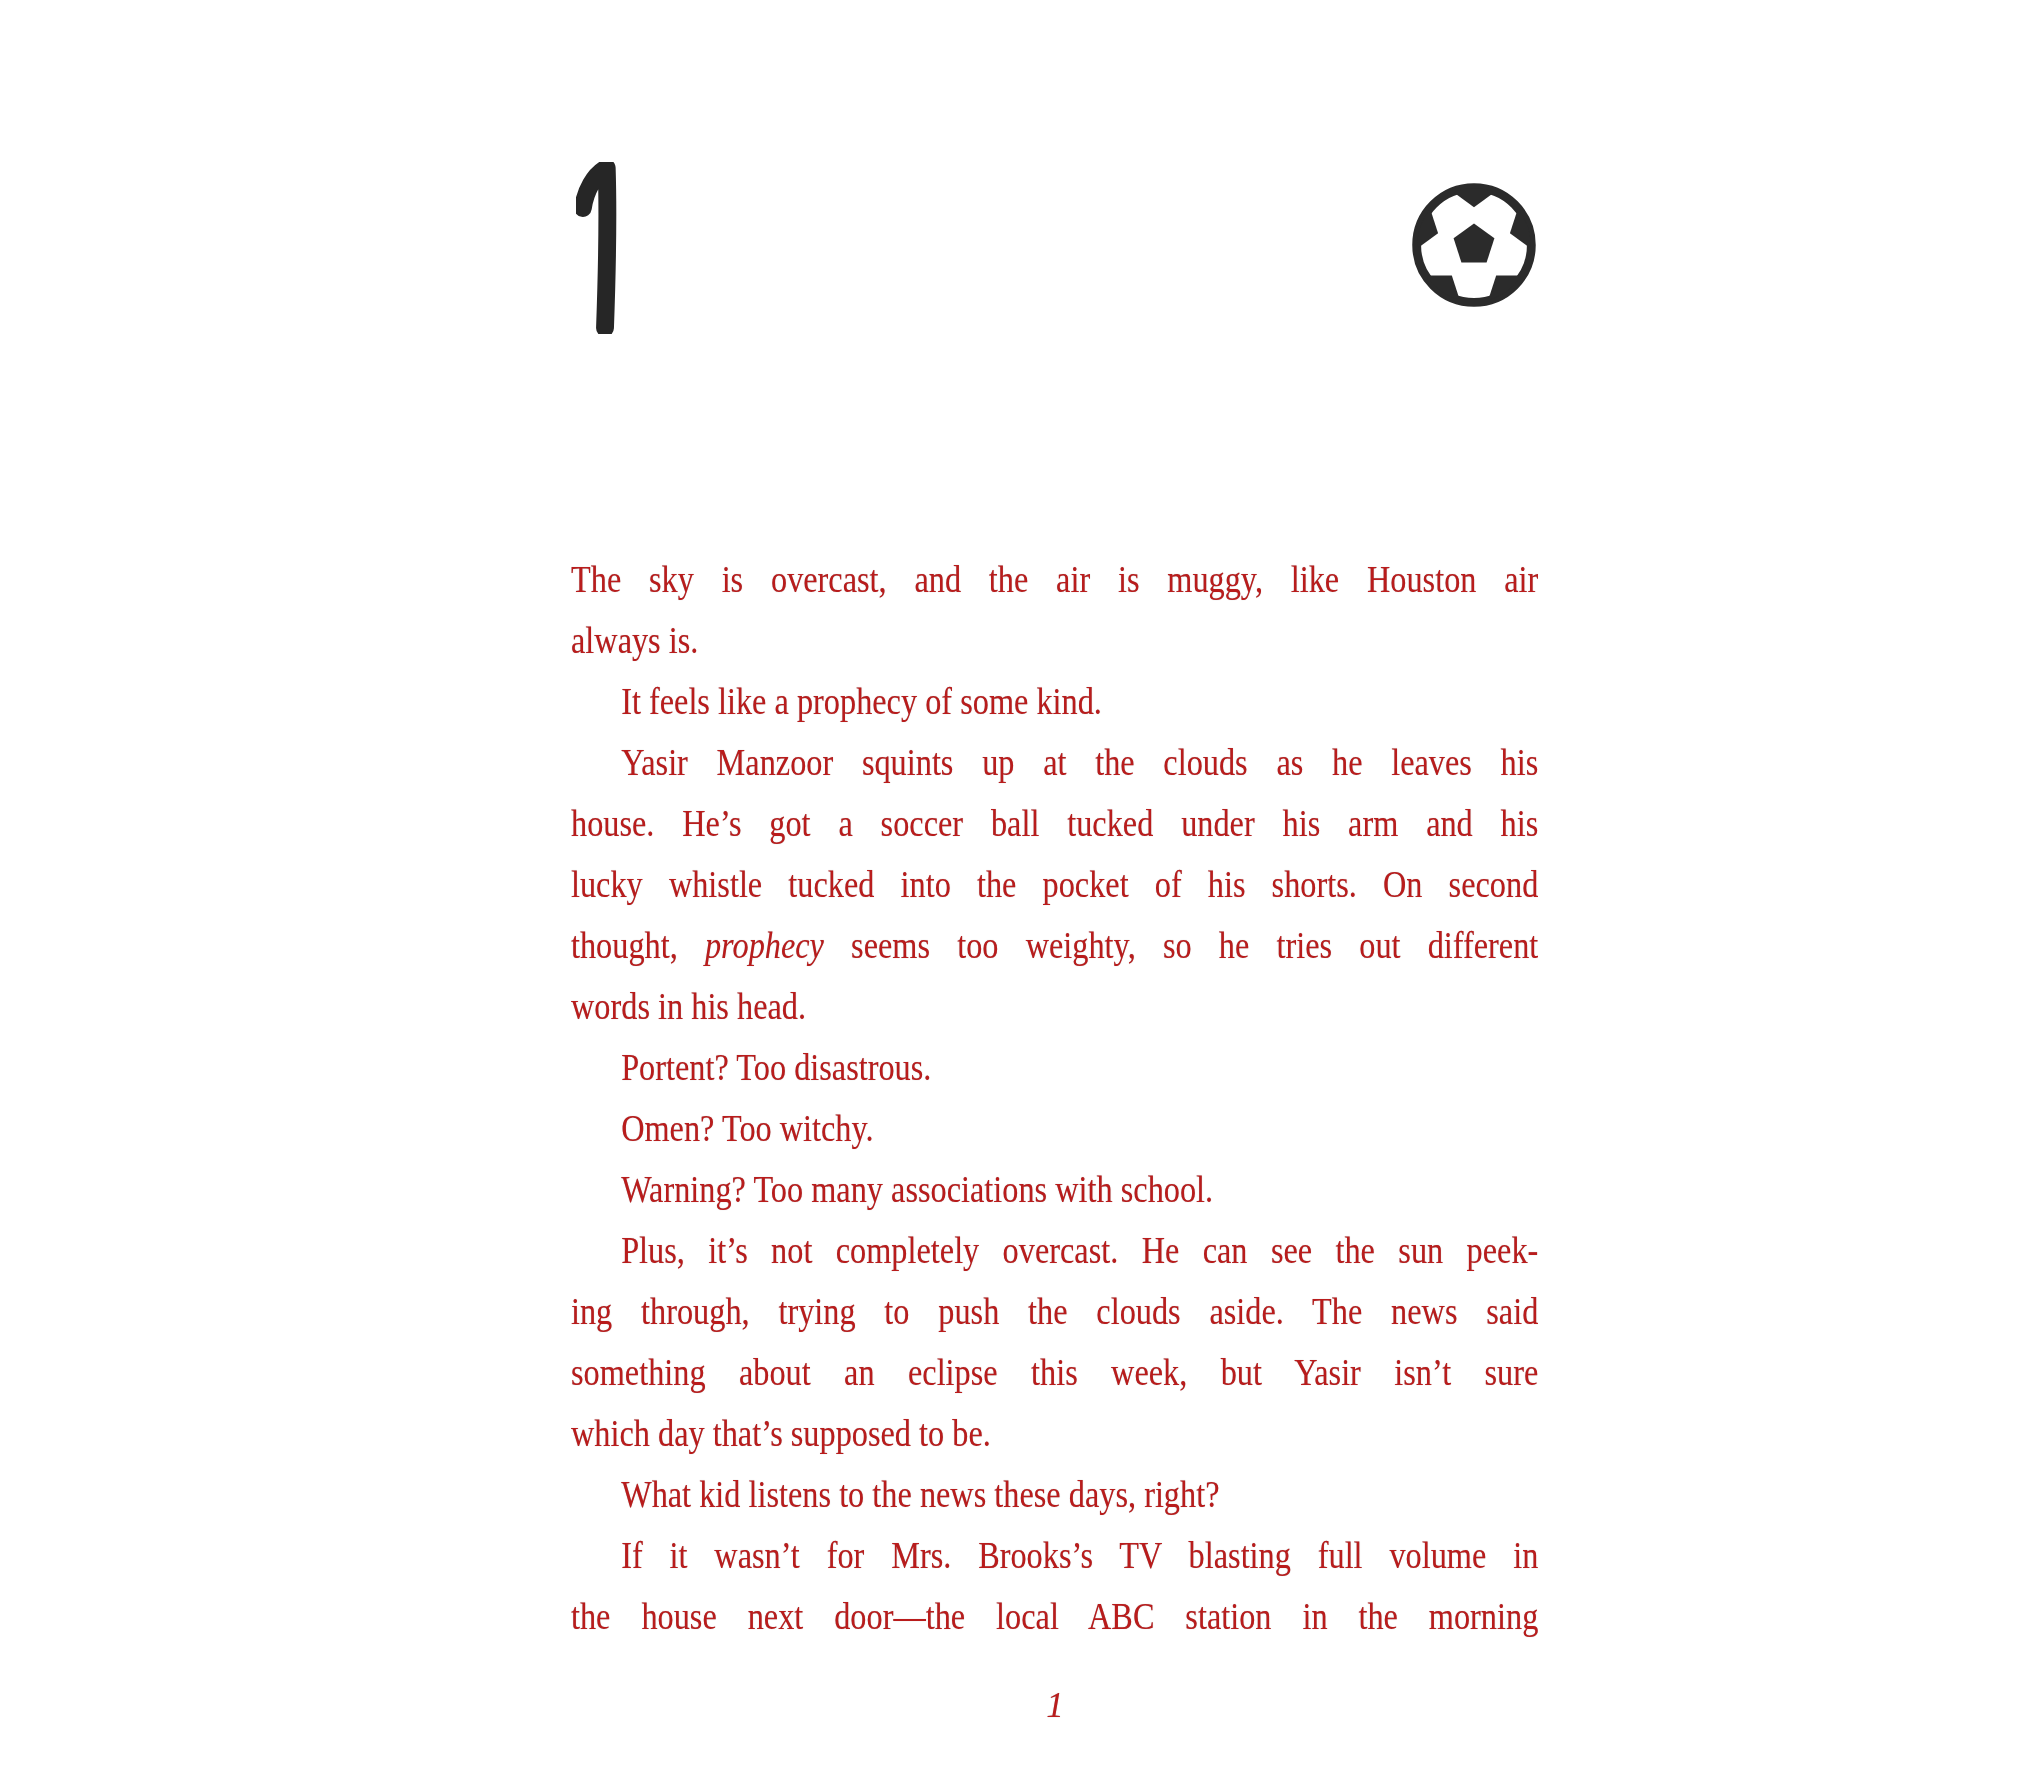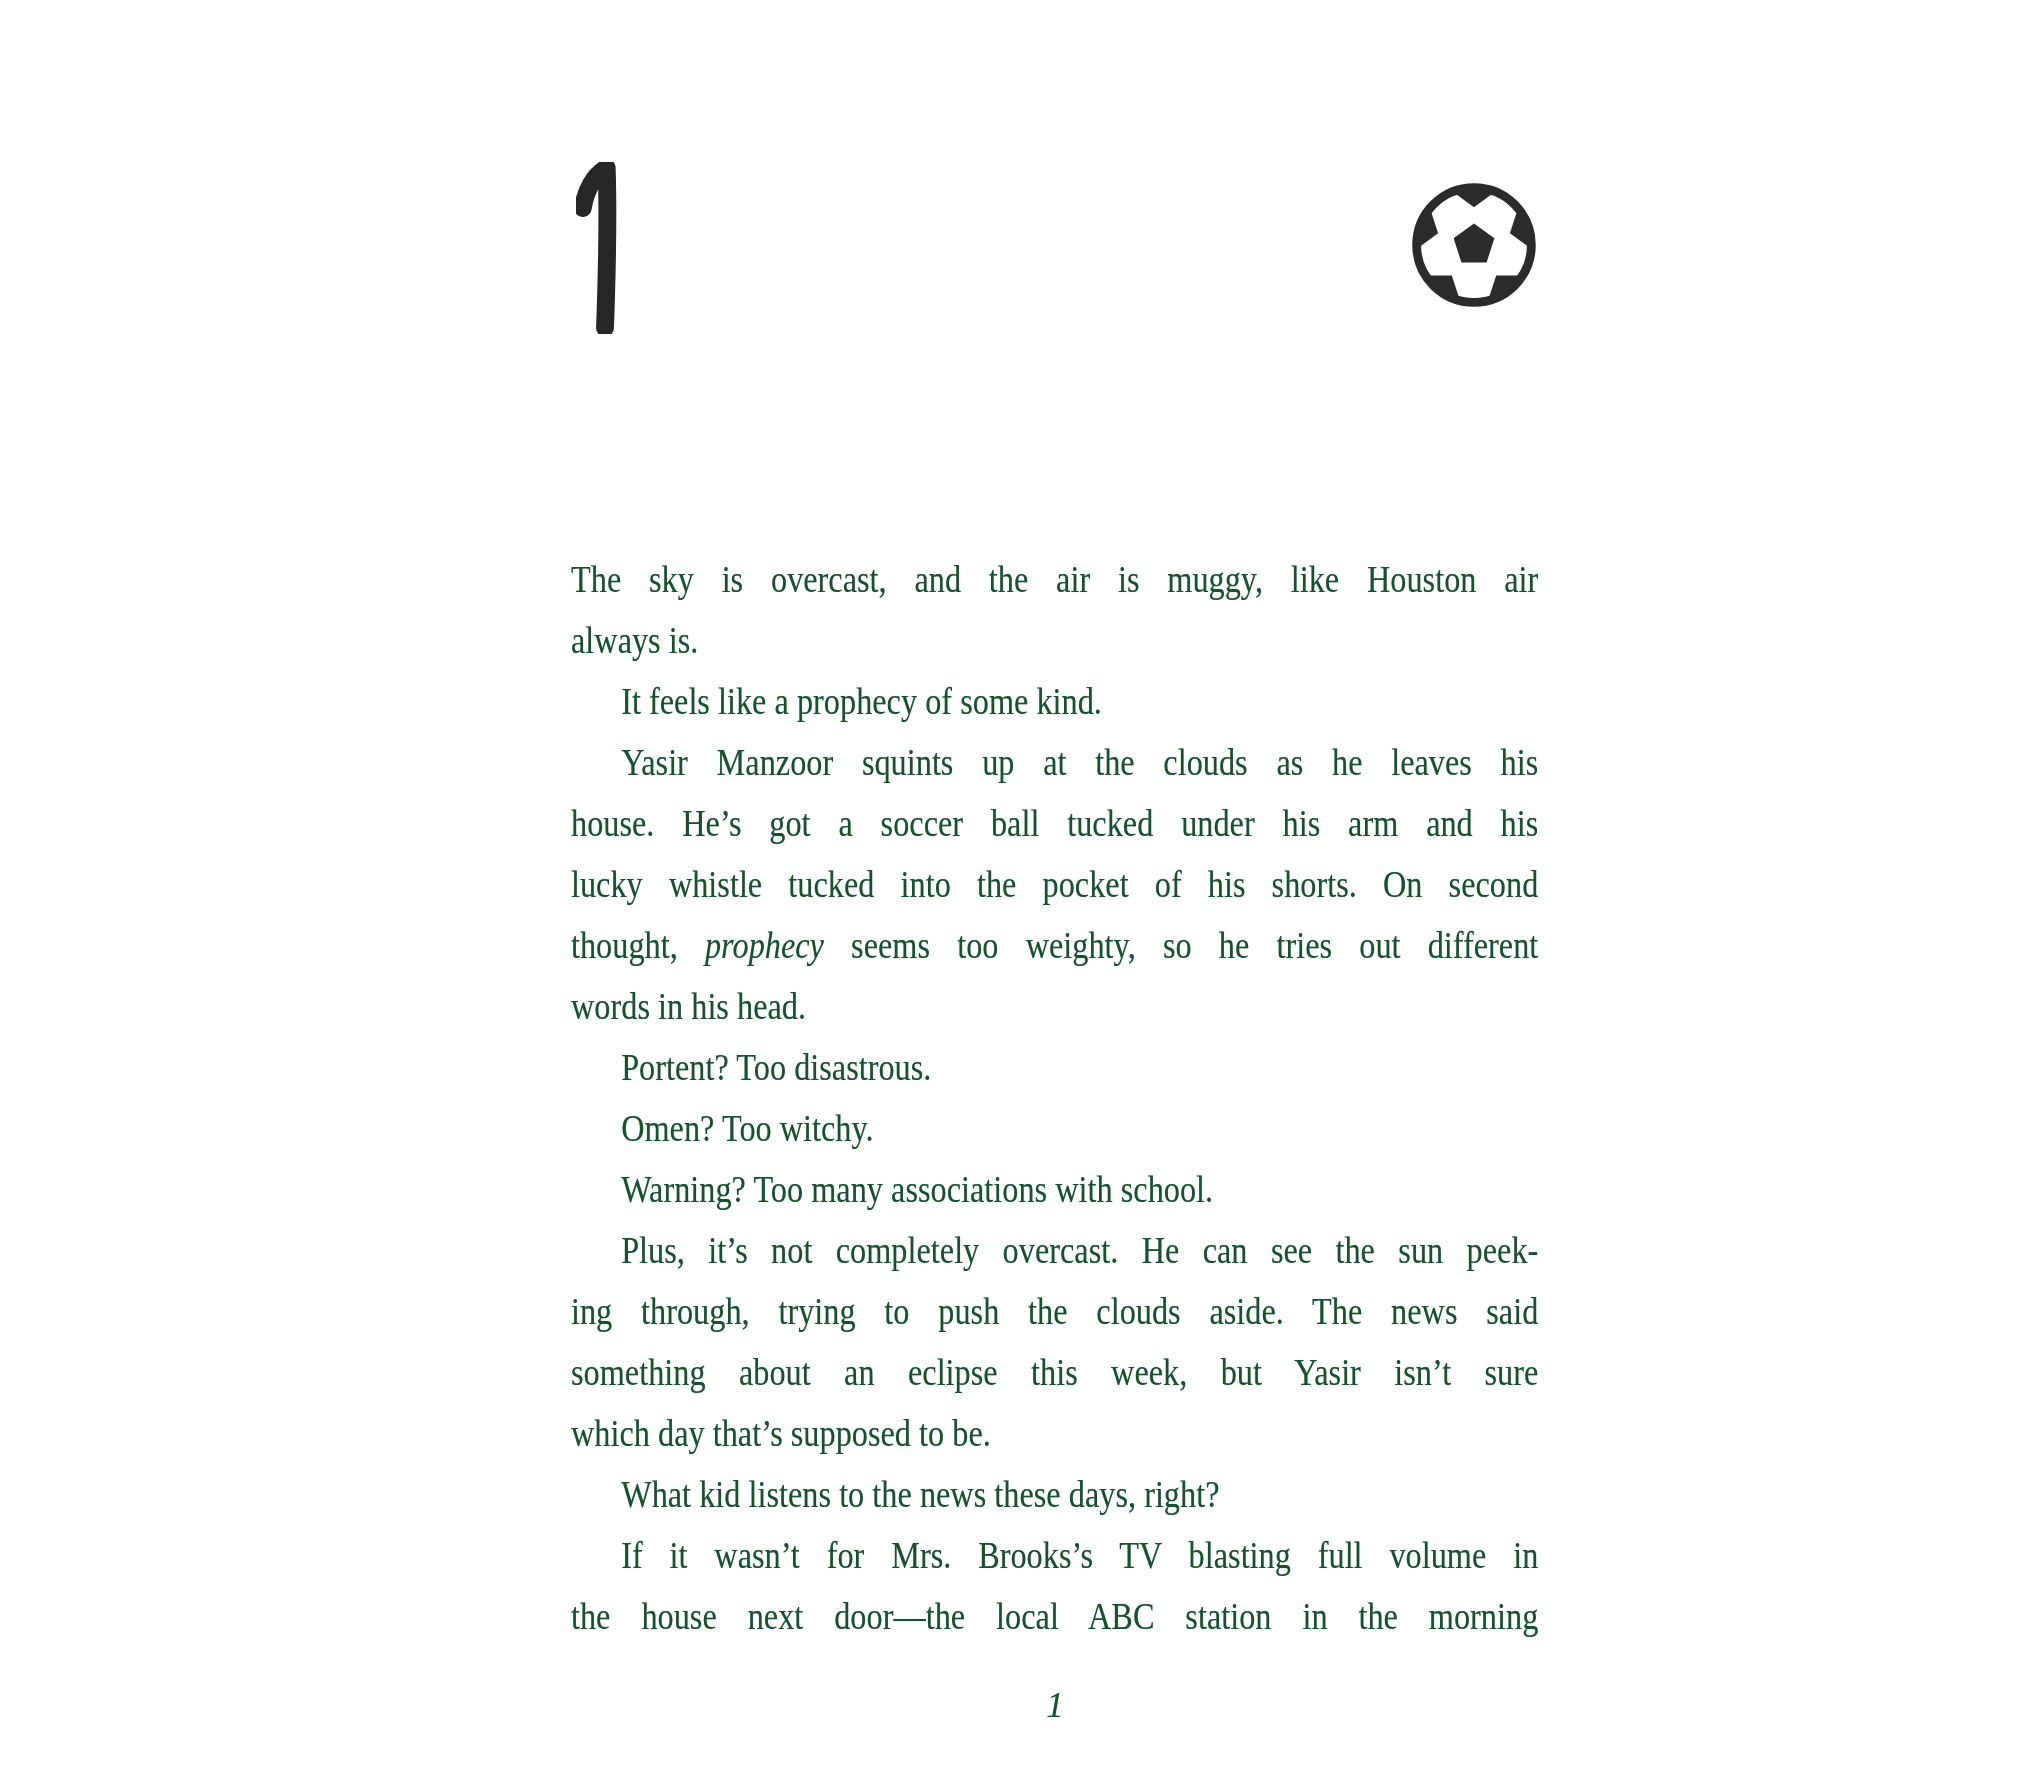--- a/index.html
+++ b/index.html
@@ -1,21 +1,21 @@
 <!DOCTYPE html>
 <html style="font-size:13.6px"><head>
 <meta charset="utf-8">
 <style>
   html,body{margin:0;padding:0;background:#ffffff;}
   .page{
     position:relative;
     width:2044px;height:1735px;
     background:#ffffff;
     font-family:"Liberation Serif","DejaVu Serif",serif;
-    color:#14532d;
+    color:#b91c1c;
     overflow:hidden;
   }
   
   .chapter-number{position:absolute;left:576px;top:162px;width:58px;height:172px;}
   .chapter-number svg{display:block;width:100%;height:100%;}
   .sr{position:absolute;width:0.9px;height:0.9px;overflow:hidden;clip-path:inset(50%);white-space:nowrap;}
   
   .ball{position:absolute;left:1411px;top:182px;width:126px;height:126px;}
   .ball svg{display:block;width:100%;height:100%;}
   

